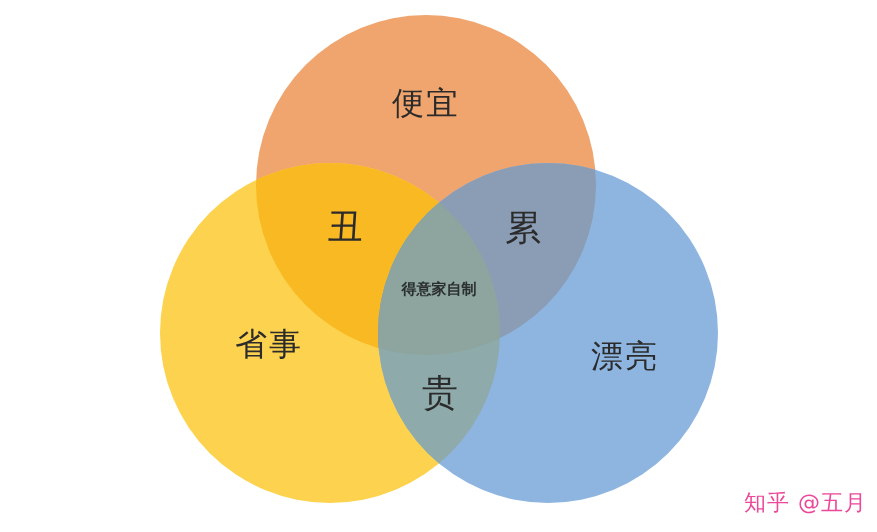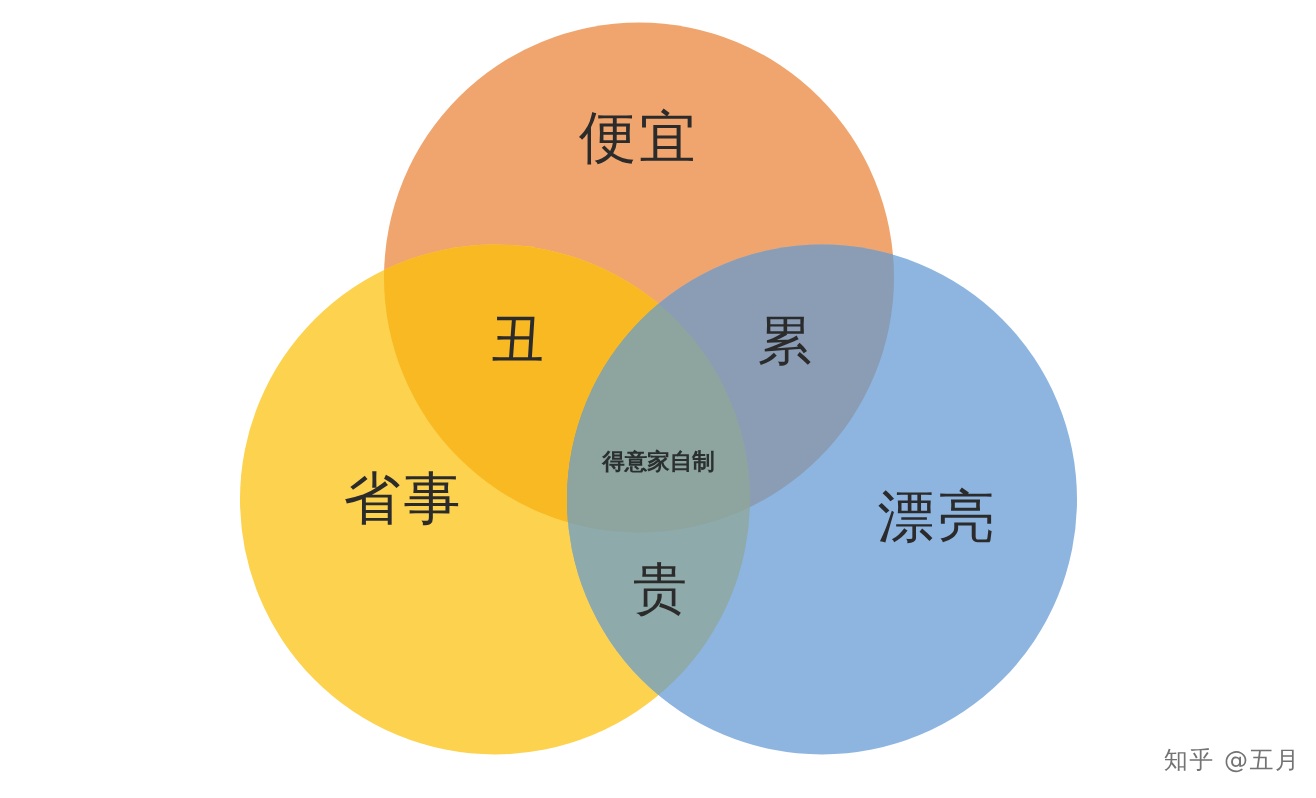--- a/index.html
+++ b/index.html
@@ -1,24 +1,24 @@
 <!DOCTYPE html>
 <html><head>
 <meta charset="utf-8">
 <style>
   html, body { margin: 0; padding: 0; background: #ffffff; }
   body { width: 877px; height: 532px; position: relative; overflow: hidden;
          font-family: "DejaVu Sans", sans-serif; }
   svg { position: absolute; left: 0; top: 0; }
   .lbl { position: absolute; color: #2b2b2b; font-weight: 300; white-space: nowrap;
          transform: translate(-50%, -50%); font-family: "DejaVu Sans", sans-serif; }
-  .big { font-size: 38px; letter-spacing: 2px; }
+  .big { font-size: 32px; letter-spacing: 2px; margin-top: 12px; }
   .mid { font-size: 36px; }
   .small { font-size: 15px; font-weight: bold; color: #2a2f2f; }
-  .wm { position: absolute; right: 10px; bottom: 14px; font-size: 16px; color: #737373;
+  .wm { position: absolute; right: 10px; bottom: 14px; font-size: 22px; color: #ec4899;
         font-family: "DejaVu Sans", sans-serif; letter-spacing: 1px; }
 </style>
 </head>
 <body>
 
 <svg width="877" height="532" viewBox="0 0 877 532">
   <defs>
     <clipPath id="cTop">
         <circle cx="426" cy="185" r="170"></circle>
       </clipPath>
@@ -43,15 +43,15 @@
     </g>
   </g>
 </svg>
 
 <div class="lbl big" style="left:426px; top:92px;">便宜</div>
 <div class="lbl big" style="left:269px; top:333px;">省事</div>
 <div class="lbl big" style="left:625px; top:345px;">漂亮</div>
 <div class="lbl mid" style="left:345px; top:227px;">丑</div>
 <div class="lbl mid" style="left:523px; top:228px;">累</div>
 <div class="lbl mid" style="left:440px; top:393px;">贵</div>
-<div class="lbl small" style="left:439px; top:308px;">得意家自制</div>
+<div class="lbl small" style="left:439px; top:289px;">得意家自制</div>
 
 <div class="wm">知乎 @五月</div>
 
 </body></html>

